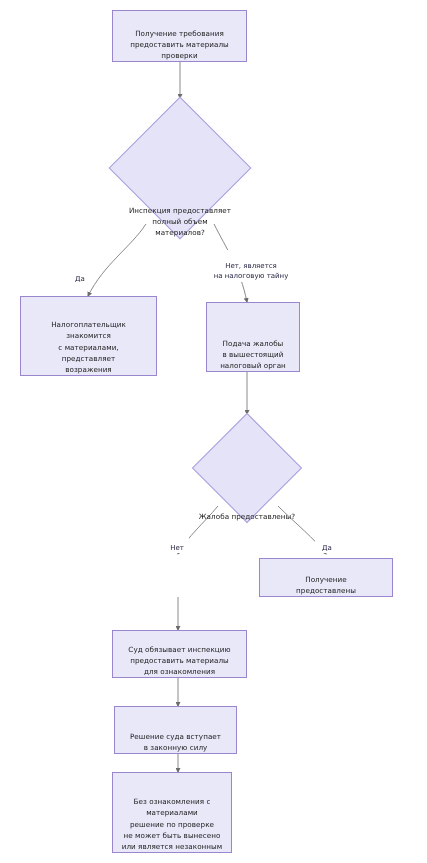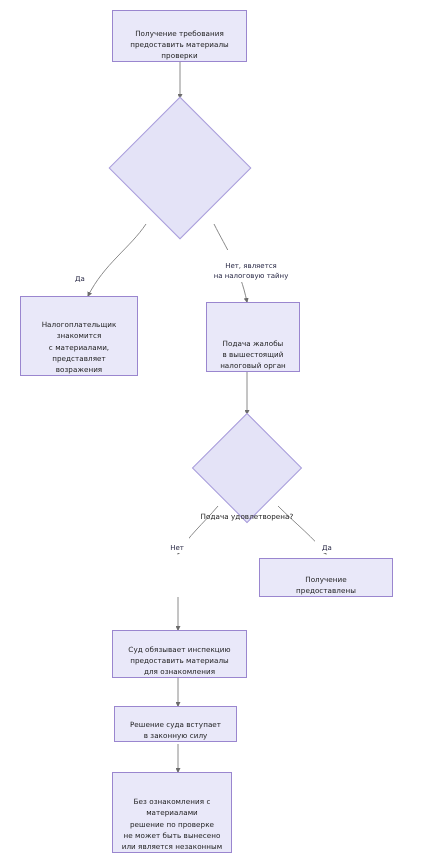--- a/index.html
+++ b/index.html
@@ -98,48 +98,51 @@
   </svg>
 
   <div class="node box" style="left:112px; top:10px; width:135px; height:52px;">
     <span class="label">Получение требования
 предоставить материалы
 проверки</span>
   </div>
 
   <div class="node diamond" style="left:102px; top:98px; width:156px; height:140px;">
     <span class="dshape" style="width:99px; height:99px;"></span>
+    <span class="label">Инспекция предоставляет
+полный объем
+материалов?</span>
   </div>
 
   <div class="edge-label" style="left:68px; top:263px; width:22px;">
     <span>Да</span>
   </div>
 
   <div class="edge-label" style="left:204px; top:250px; width:92px;">
     <span>Нет, является
 на налоговую тайну</span>
   </div>
 
-  <div class="node box" style="left:20px; top:296px; width:118px; height:80px;">
+  <div class="node box" style="left:20px; top:296px; width:137px; height:80px;">
     <span class="label">Налогоплательщик
 знакомится
 с материалами,
 представляет
 возражения</span>
   </div>
 
   <div class="node box" style="left:206px; top:302px; width:94px; height:70px;">
     <span class="label">Подача жалобы
 в вышестоящий
 налоговый орган</span>
   </div>
 
   <div class="node diamond" style="left:188px; top:414px; width:118px; height:108px;">
     <span class="dshape" style="width:76px; height:76px;"></span>
-    <span class="label">Подача удовлетворена?</span>
+    <span class="label">Жалоба предоставлены?</span>
   </div>
 
   <div class="edge-label" style="left:165px; top:532px; width:22px;">
     <span>Нет</span>
   </div>
 
   <div class="edge-label" style="left:315px; top:532px; width:22px;">
     <span>Да</span>
   </div>
 
@@ -148,21 +151,21 @@
     <span class="label">Получение
 предоставлены</span>
   </div>
 
   <div class="node box" style="left:112px; top:630px; width:135px; height:48px;">
     <span class="label">Суд обязывает инспекцию
 предоставить материалы
 для ознакомления</span>
   </div>
 
-  <div class="node box" style="left:114px; top:706px; width:123px; height:36px;">
+  <div class="node box" style="left:114px; top:706px; width:123px; height:48px;">
     <span class="label">Решение суда вступает
 в законную силу</span>
   </div>
 
   <div class="node box" style="left:112px; top:772px; width:120px; height:81px;">
     <span class="label">Без ознакомления с
 материалами
 решение по проверке
 не может быть вынесено
 или является незаконным</span>

